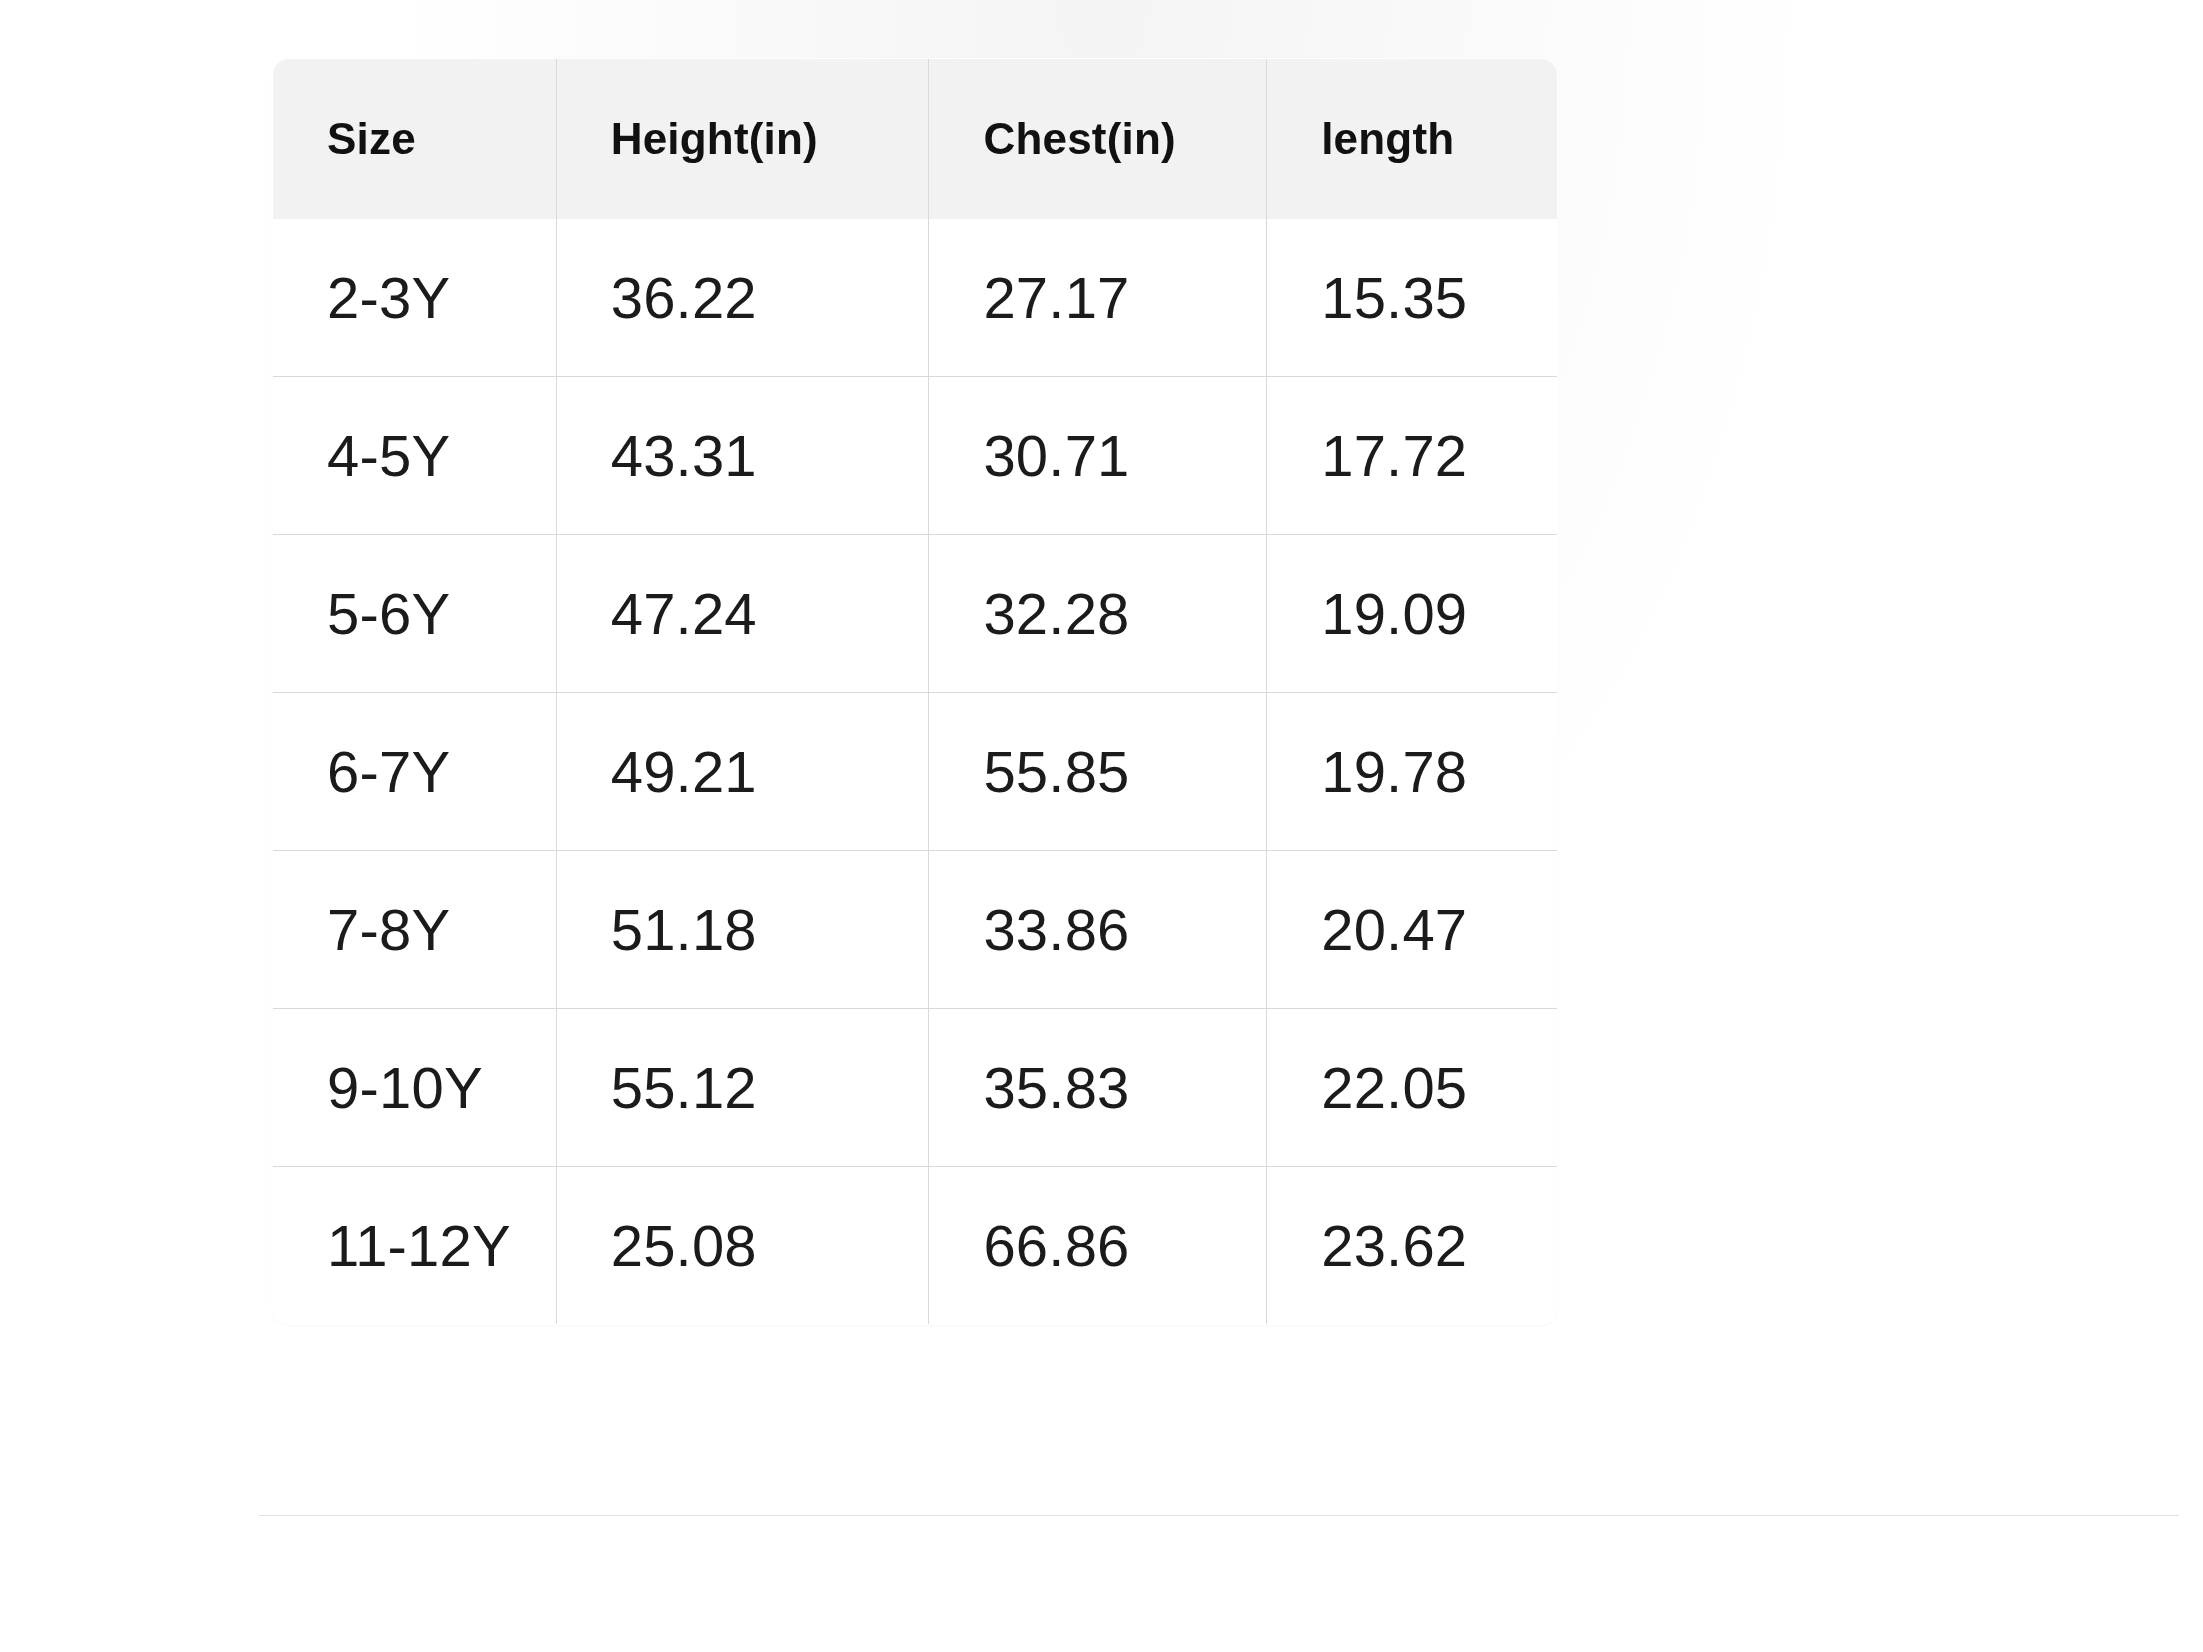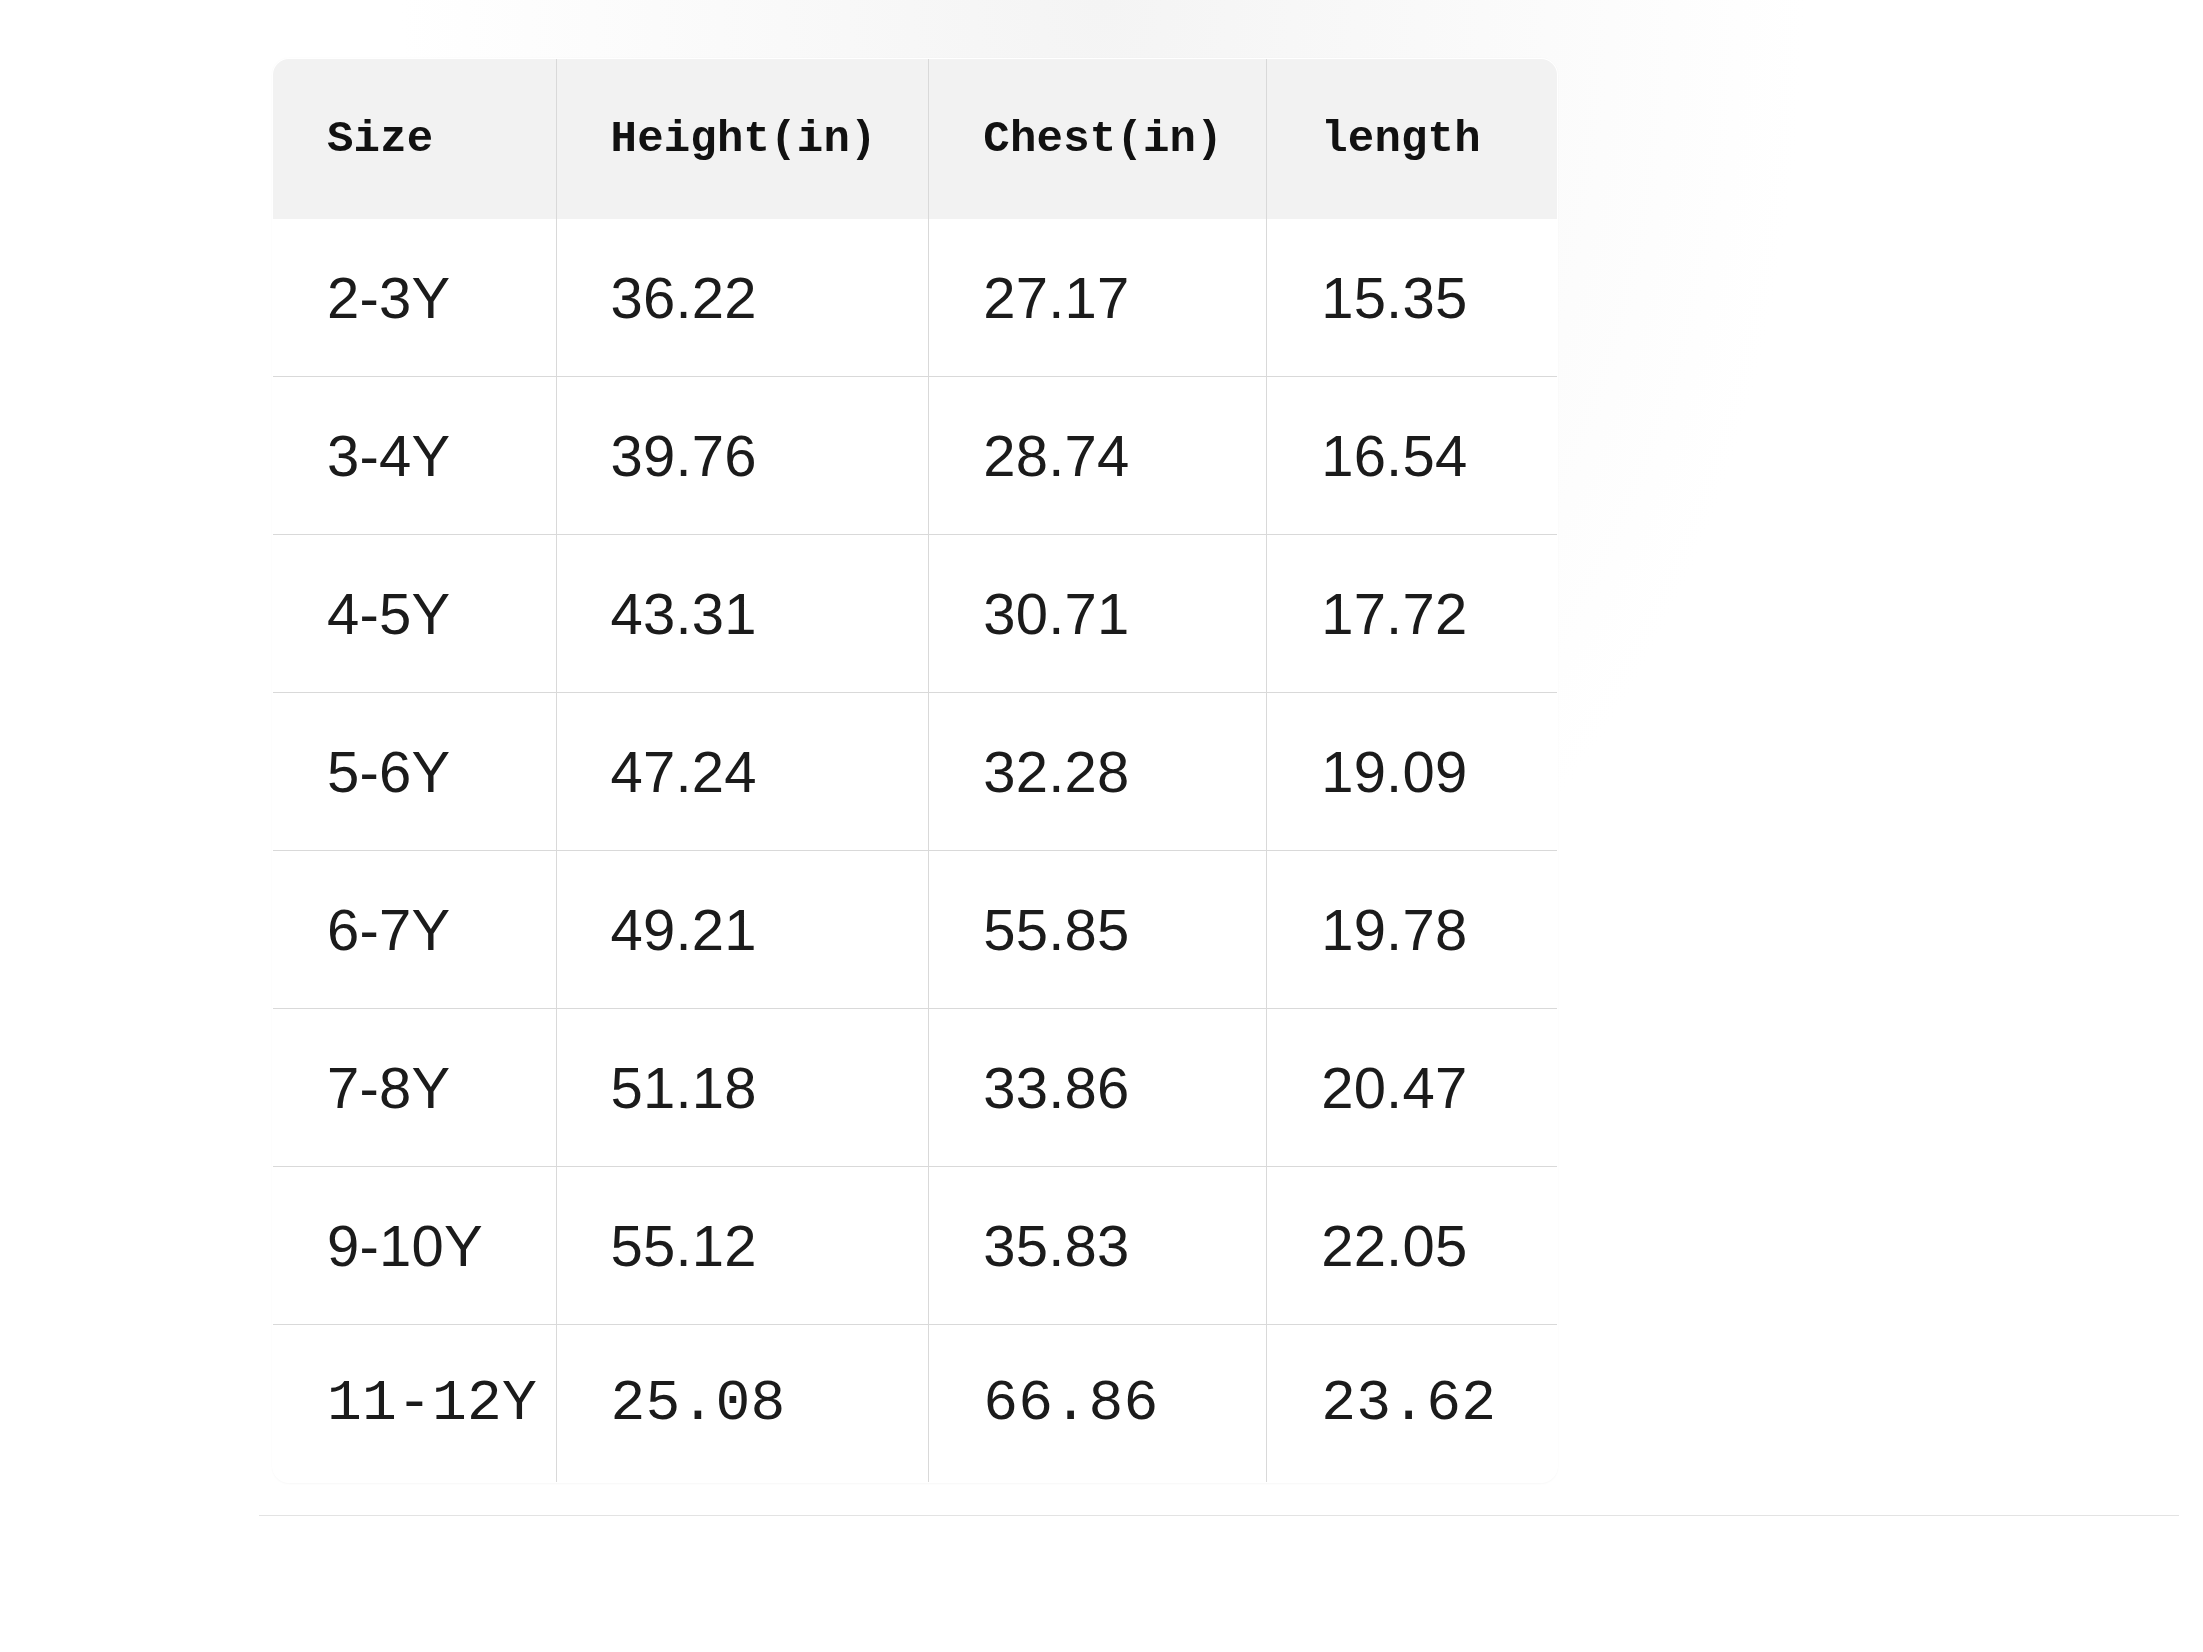--- a/index.html
+++ b/index.html
@@ -62,21 +62,20 @@
     height: 160px;
     font-size: 44px;
     color: #111111;
   }
 
   table.size-table tr > *:last-child {
     border-right: none;
   }
   table.size-table tr:last-child > * {
     border-bottom: none;
-    font-family: Liberation Mono, monospace;
   }
 
   
   col.c-size   { width: 284px; }
   col.c-height { width: 373px; }
   col.c-chest  { width: 338px; }
   col.c-length { width: 291px; }
 
   .bottom-rule {
     position: absolute;
@@ -109,26 +108,20 @@
       </tr>
     </thead>
     <tbody>
       <tr>
         <td>2-3Y</td>
         <td>36.22</td>
         <td>27.17</td>
         <td>15.35</td>
       </tr>
       <tr>
-        <td>3-4Y</td>
-        <td>39.76</td>
-        <td>28.74</td>
-        <td>16.54</td>
-      </tr>
-      <tr>
         <td>4-5Y</td>
         <td>43.31</td>
         <td>30.71</td>
         <td>17.72</td>
       </tr>
       <tr>
         <td>5-6Y</td>
         <td>47.24</td>
         <td>32.28</td>
         <td>19.09</td>

